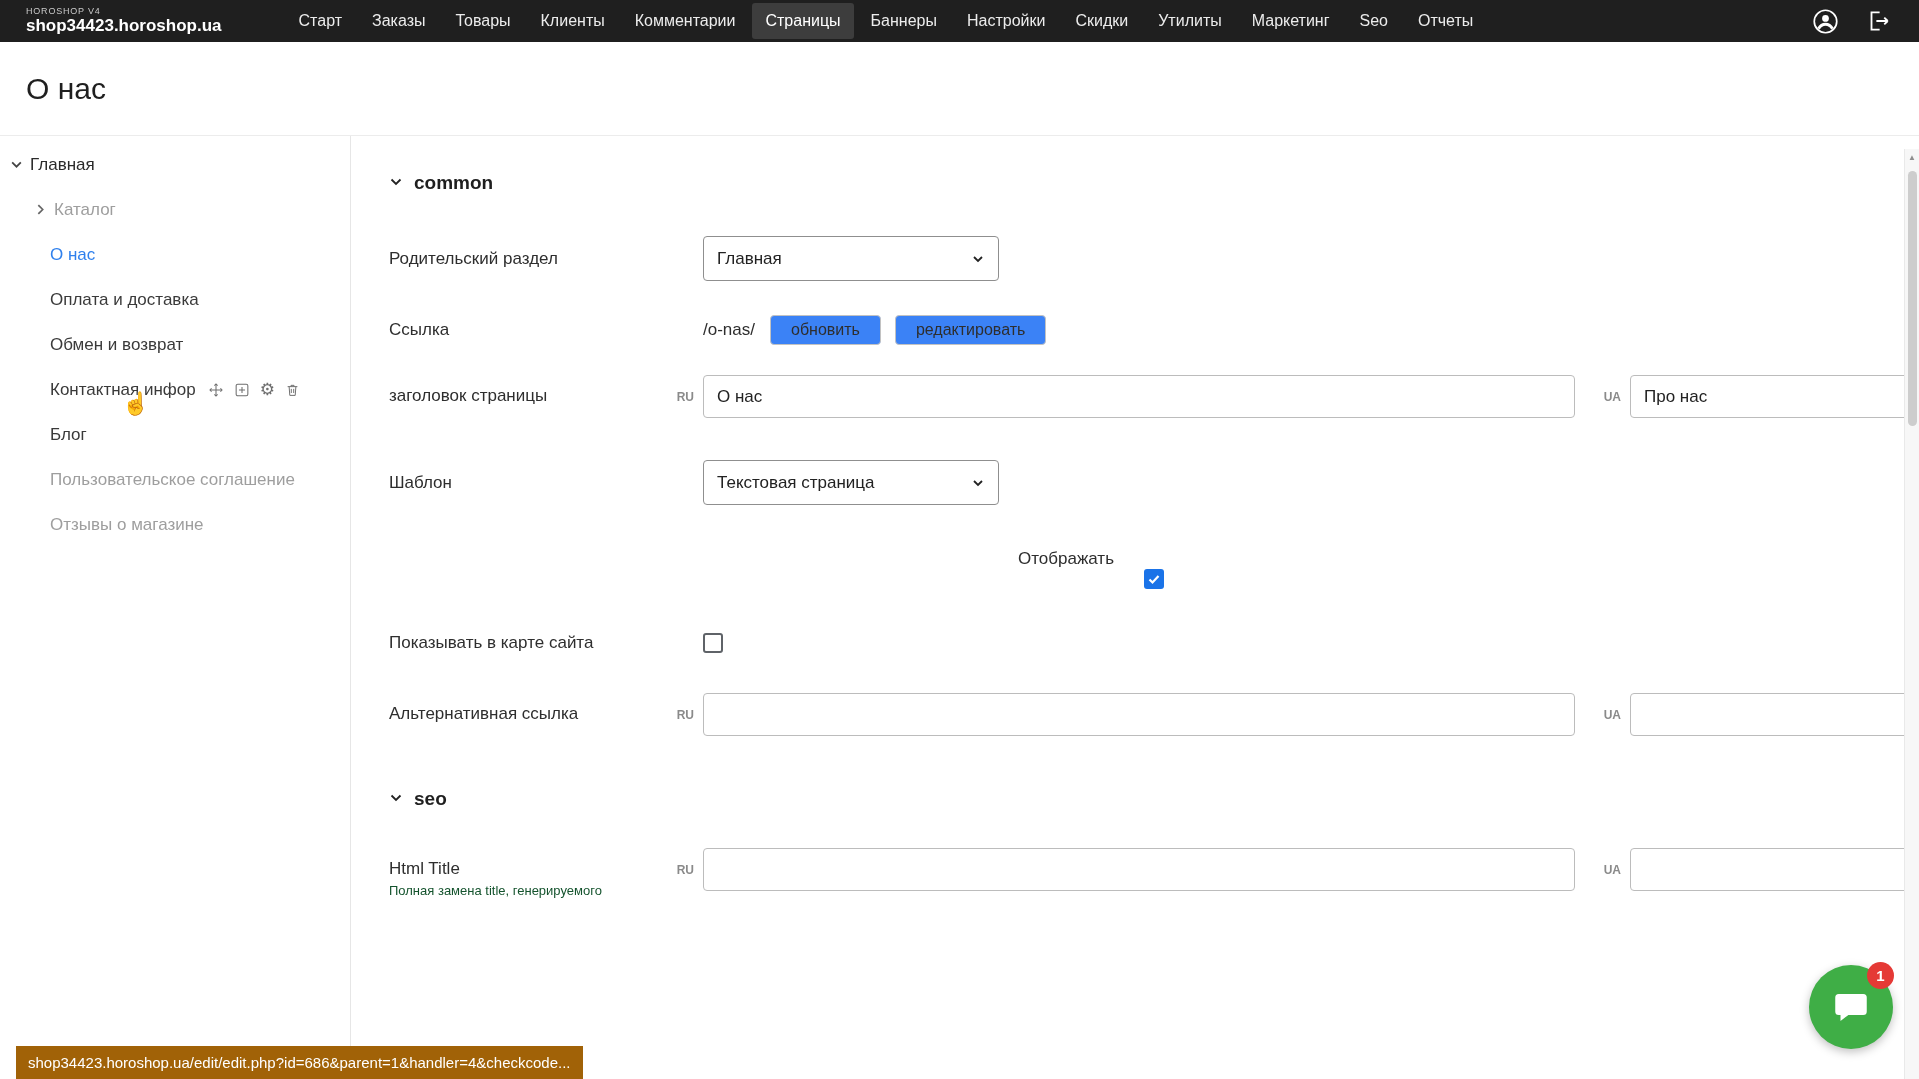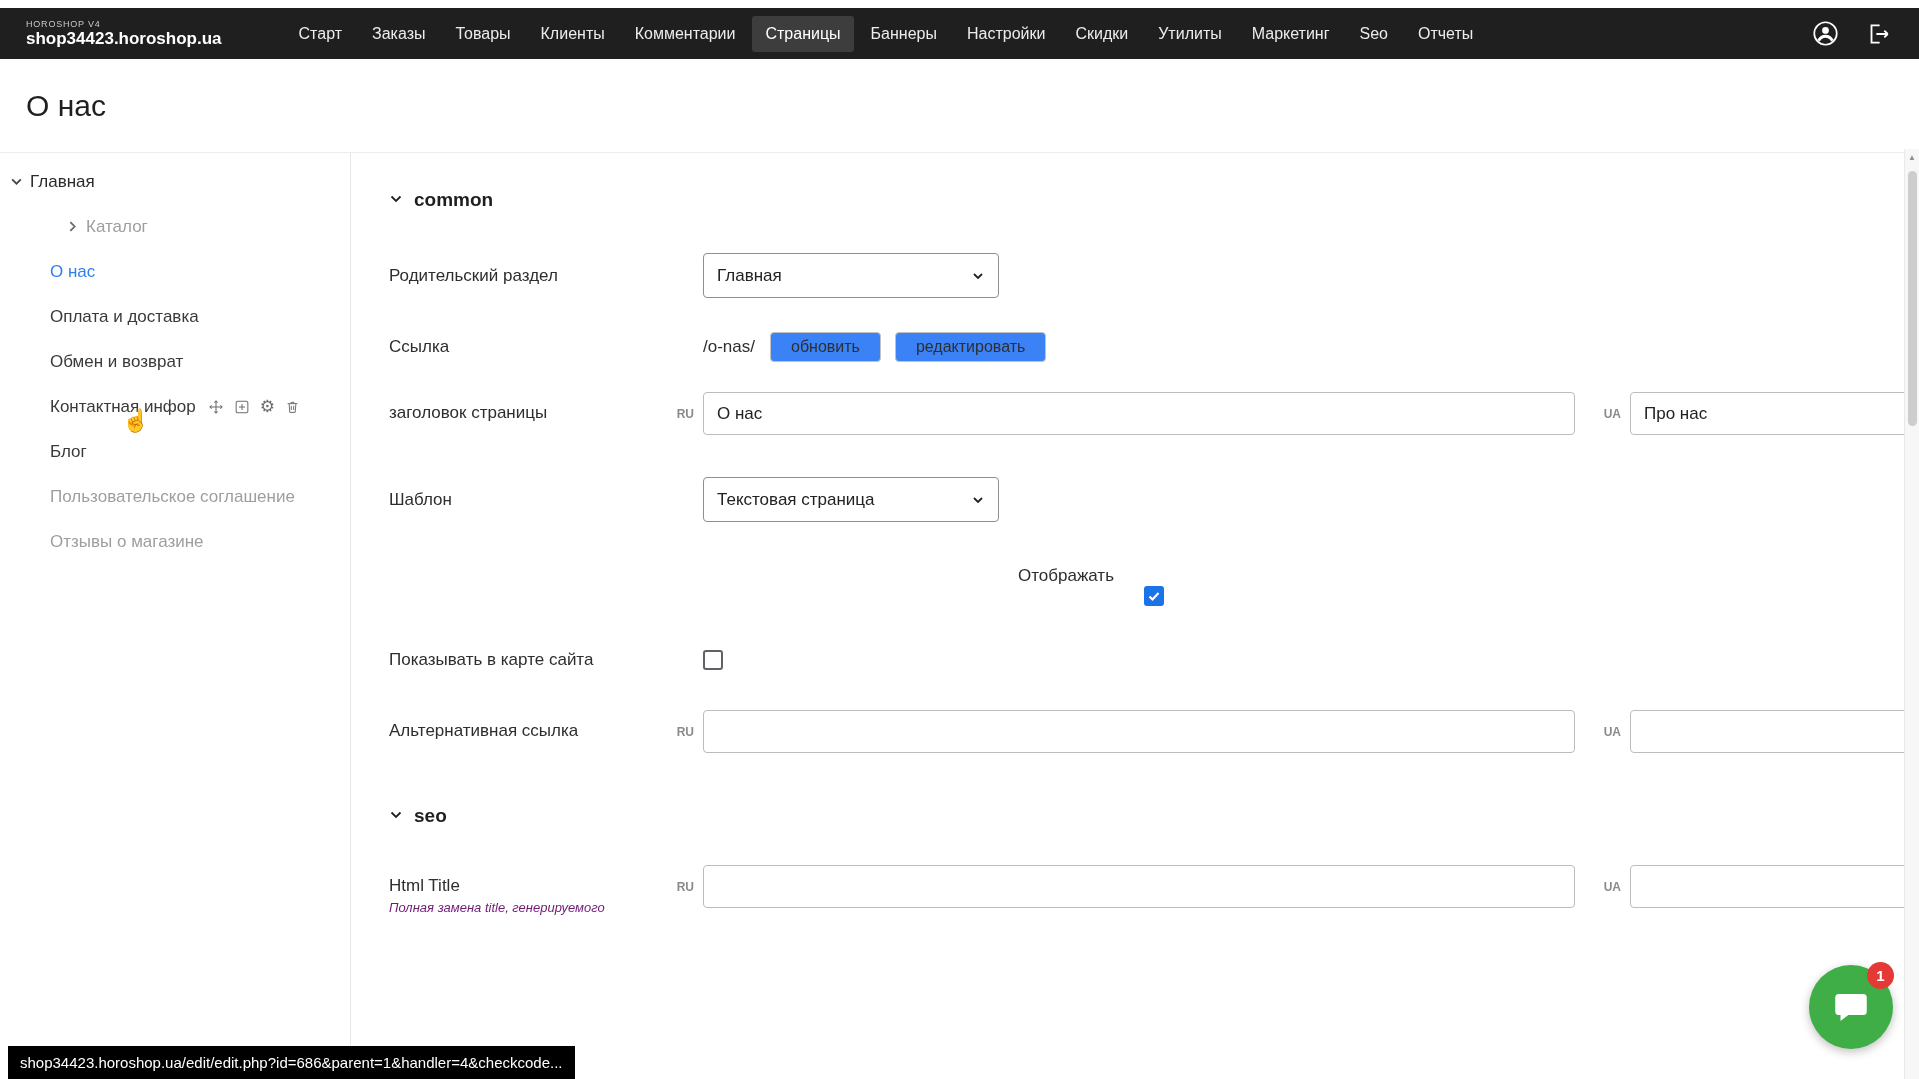--- a/index.html
+++ b/index.html
@@ -4,22 +4,22 @@
 <style>
   * { box-sizing: border-box; }
   html,body { margin:0; padding:0; }
   body {
     width:1919px; height:1079px; overflow:hidden; position:relative;
     background:#fff; font-family:"Liberation Sans", sans-serif; color:#222;
   }
 
   
   .topbar {
-    height:51px; background:#1f1f1f; color:#fff;
-    display:flex; align-items:center; padding:0 28px 0 26px;margin-top:8px;
+    height:42px; background:#1f1f1f; color:#fff;
+    display:flex; align-items:center; padding:0 28px 0 26px;
   }
   .logo { margin-right:64px; line-height:1.15; cursor:pointer; }
   .logo-small { font-size:9px; letter-spacing:.8px; color:#c9c9c9; }
   .logo-domain { font-size:17px; font-weight:bold; }
   .menu { display:flex; align-items:center; gap:4px; flex:1; }
   .menu-item {
     font-size:16px; color:#ececec; padding:9px 13px; border-radius:3px;
     cursor:pointer; white-space:nowrap;
   }
   .menu-item.active { background:#3d3d3d; color:#fff; }
@@ -43,21 +43,21 @@
   
   .body { display:flex; height:930px; }
 
   
   .sidebar { width:351px; flex-shrink:0; border-right:1px solid #e6e6e6; padding-top:6px; }
   .tree-item {
     height:45px; display:flex; align-items:center; font-size:17px;
     color:#3a3a3a; cursor:pointer; position:relative; padding-left:50px;
   }
   .tree-item.root { padding-left:10px; color:#2b2b2b; }
-  .tree-item.child-with-chevron { padding-left:34px;margin-left:32px; }
+  .tree-item.child-with-chevron { padding-left:34px; }
   .tree-chevron { display:flex; width:18px; margin-right:2px; flex-shrink:0; }
   .tree-item.muted { color:#9e9e9e; }
   .tree-item.selected { color:#2f80ed; }
   .hover-icons { display:flex; align-items:center; gap:10px; margin-left:12px; }
   .hover-icon { display:flex; cursor:pointer; }
   .gear-glyph { font-size:17px; color:#6e6e6e; line-height:1; }
   .cursor-hand {
     position:absolute; left:122px; top:24px; font-size:22px; color:#2b2b2b;
     text-shadow:0 0 2px #fff; pointer-events:none;
   }
@@ -65,21 +65,21 @@
   
   .content { flex:1; padding-left:38px; overflow:hidden; position:relative; }
   .section-header {
     display:flex; align-items:center; gap:11px; margin-top:36px;
     font-size:19px; font-weight:bold; color:#1f1f1f; cursor:pointer;
   }
   .form-row { display:flex; align-items:center; margin-top:34px; }
   .form-row.align-top { align-items:flex-start; }
   .form-row.align-top .form-label { padding-top:11px; }
   .form-label { width:272px; flex-shrink:0; font-size:17px; color:#2e2e2e; }
-  .form-note { font-size:13px; color:#701a75; margin-top:4px; white-space:nowrap; overflow:hidden;font-style:italic; }
+  .form-note { font-size:13px; color:#14532d; margin-top:4px; white-space:nowrap; overflow:hidden; }
   .lang-slot {
     width:42px; flex-shrink:0; text-align:right; padding-right:9px;
     font-size:12px; color:#8a8a8a; font-weight:bold;
   }
   .select {
     width:296px; height:45px; border:1px solid #8f8f8f; border-radius:4px;
     background:#fff; display:flex; align-items:center; justify-content:space-between;
     padding:0 13px; font-size:17px; color:#222; cursor:pointer;
   }
   .text-input {
@@ -107,21 +107,21 @@
     height:16px; display:flex; align-items:center; justify-content:center;
     color:#8f8f8f; font-size:8px; cursor:pointer;
   }
   .scroll-thumb {
     position:absolute; top:22px; left:3px; width:9px; height:255px;
     background:#cdcdcd; border-radius:5px; cursor:pointer;
   }
 
   
   .statusbar {
-    position:absolute; left:8px; bottom:0; background:#000000; color:#fff;
+    position:absolute; left:16px; bottom:0; background:#a16207; color:#fff;
     font-size:15px; padding:8px 12px; white-space:nowrap; z-index:20;
   }
 
   
   .chat {
     position:absolute; right:26px; bottom:30px; width:84px; height:84px;
     border-radius:50%; background:#3fae46; display:flex; align-items:center;
     justify-content:center; cursor:pointer; box-shadow:0 3px 10px rgba(0,0,0,.25); z-index:10;
   }
   .chat-badge {

